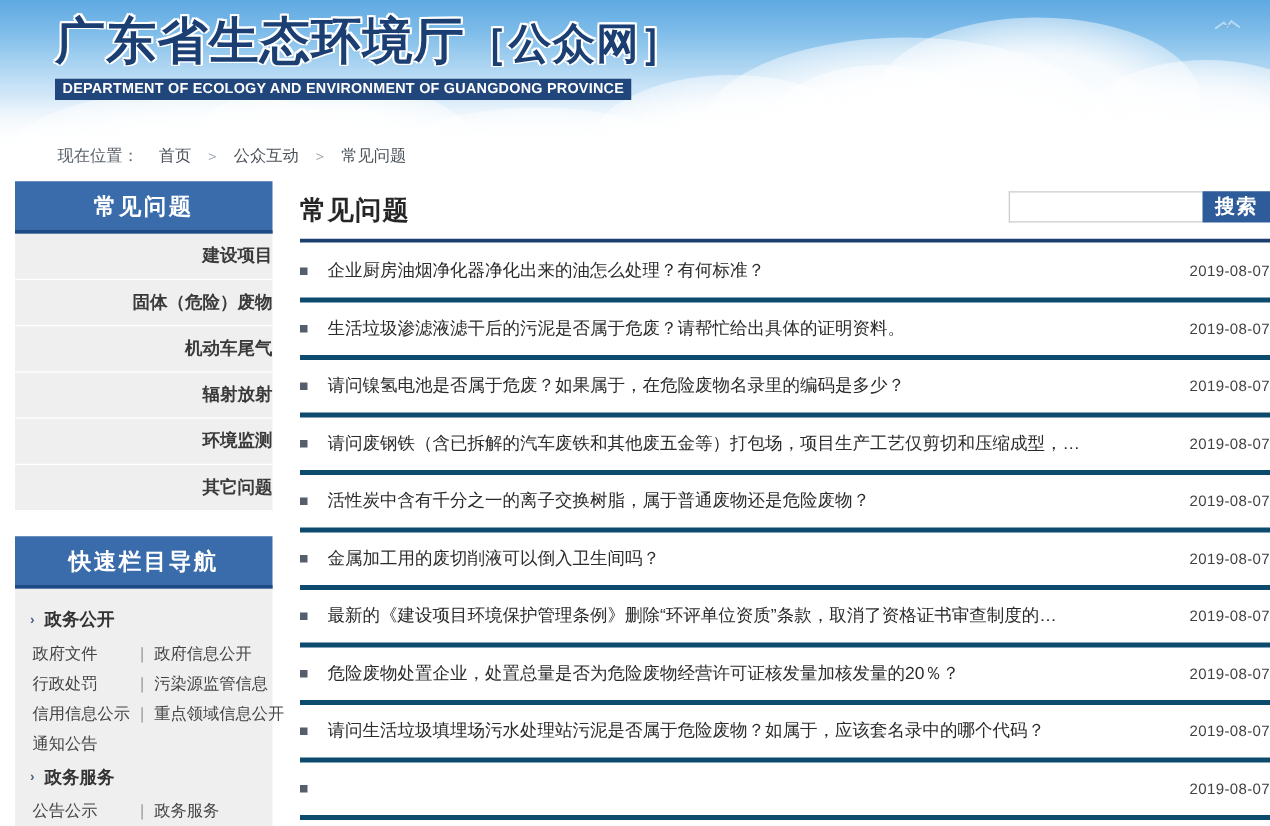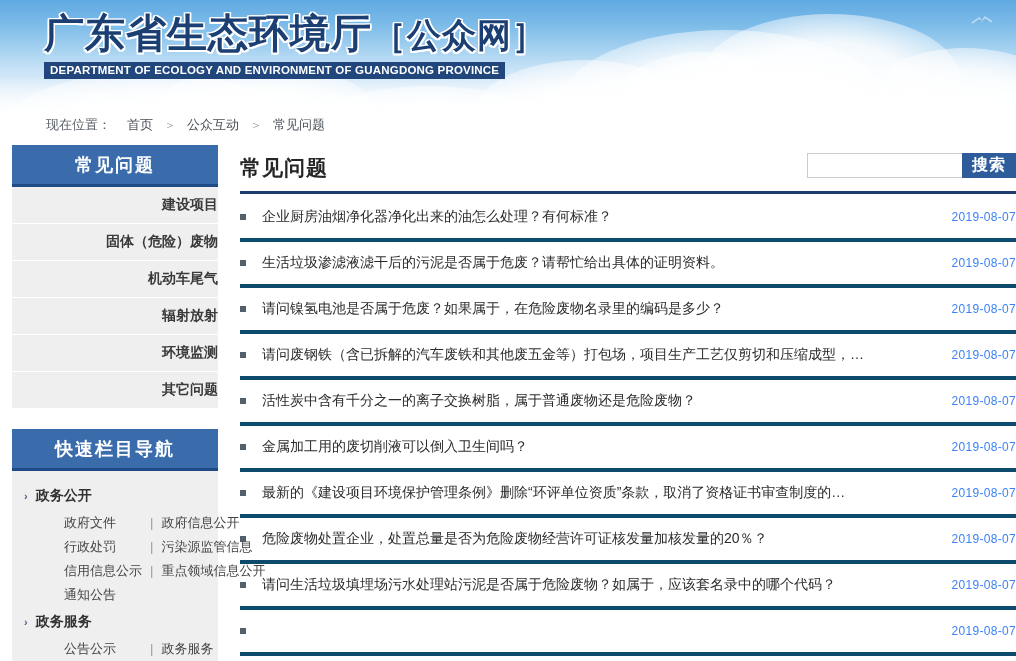--- a/index.html
+++ b/index.html
@@ -57,21 +57,21 @@
     width: 22px; height: 16px;
     opacity: 0.5;
   }
 
   .logo-wrap {
     position: absolute;
     left: 44px; top: 8px;
     z-index: 5;
   }
   .logo-cn {
-    font-family: Liberation Sans, sans-serif;
+    font-family: Liberation Serif, serif;
     font-size: 40px;
     font-weight: bold;
     color: #1b3f73;
     letter-spacing: 1px;
     line-height: 50px;
     text-shadow:
       -1.5px -1.5px 0 #ffffff,  1.5px -1.5px 0 #ffffff,
       -1.5px  1.5px 0 #ffffff,  1.5px  1.5px 0 #ffffff,
       -1.5px 0 0 #ffffff, 1.5px 0 0 #ffffff,
       0 -1.5px 0 #ffffff, 0 1.5px 0 #ffffff;
@@ -167,21 +167,21 @@
   }
   .qn-row {
     display: flex;
     align-items: center;
     padding: 1px 0 1px 14px;
     font-size: 13px;
     color: #444444;
     line-height: 22px;
   }
   .qn-link { cursor: pointer; white-space: nowrap; }
-  .qn-col1 { width: 86px; flex: 0 0 86px; margin-left: 38px; }
+  .qn-col1 { width: 86px; flex: 0 0 86px; }
   .qn-pipe { color: #9b9b9b; margin-right: 8px; }
 
   
   .main {
     flex: 1 1 auto;
     padding: 5px 0 0 22px;
     position: relative;
   }
   .main-head {
     position: relative;
@@ -257,21 +257,21 @@
     color: #2b2b2b;
     white-space: nowrap;
     overflow: hidden;
     text-overflow: ellipsis;
     padding-right: 14px;
   }
   .faq-date {
     flex: 0 0 86px;
     text-align: right;
     font-size: 12px;
-    color: #3b82f6;
+    color: #404040;
     letter-spacing: 0.3px;
     font-family: "Liberation Sans", sans-serif;
   }
 </style>
 </head>
 <body>
 
 <div class="banner">
   <div class="cloud c1"></div>
   <div class="cloud c2"></div>

